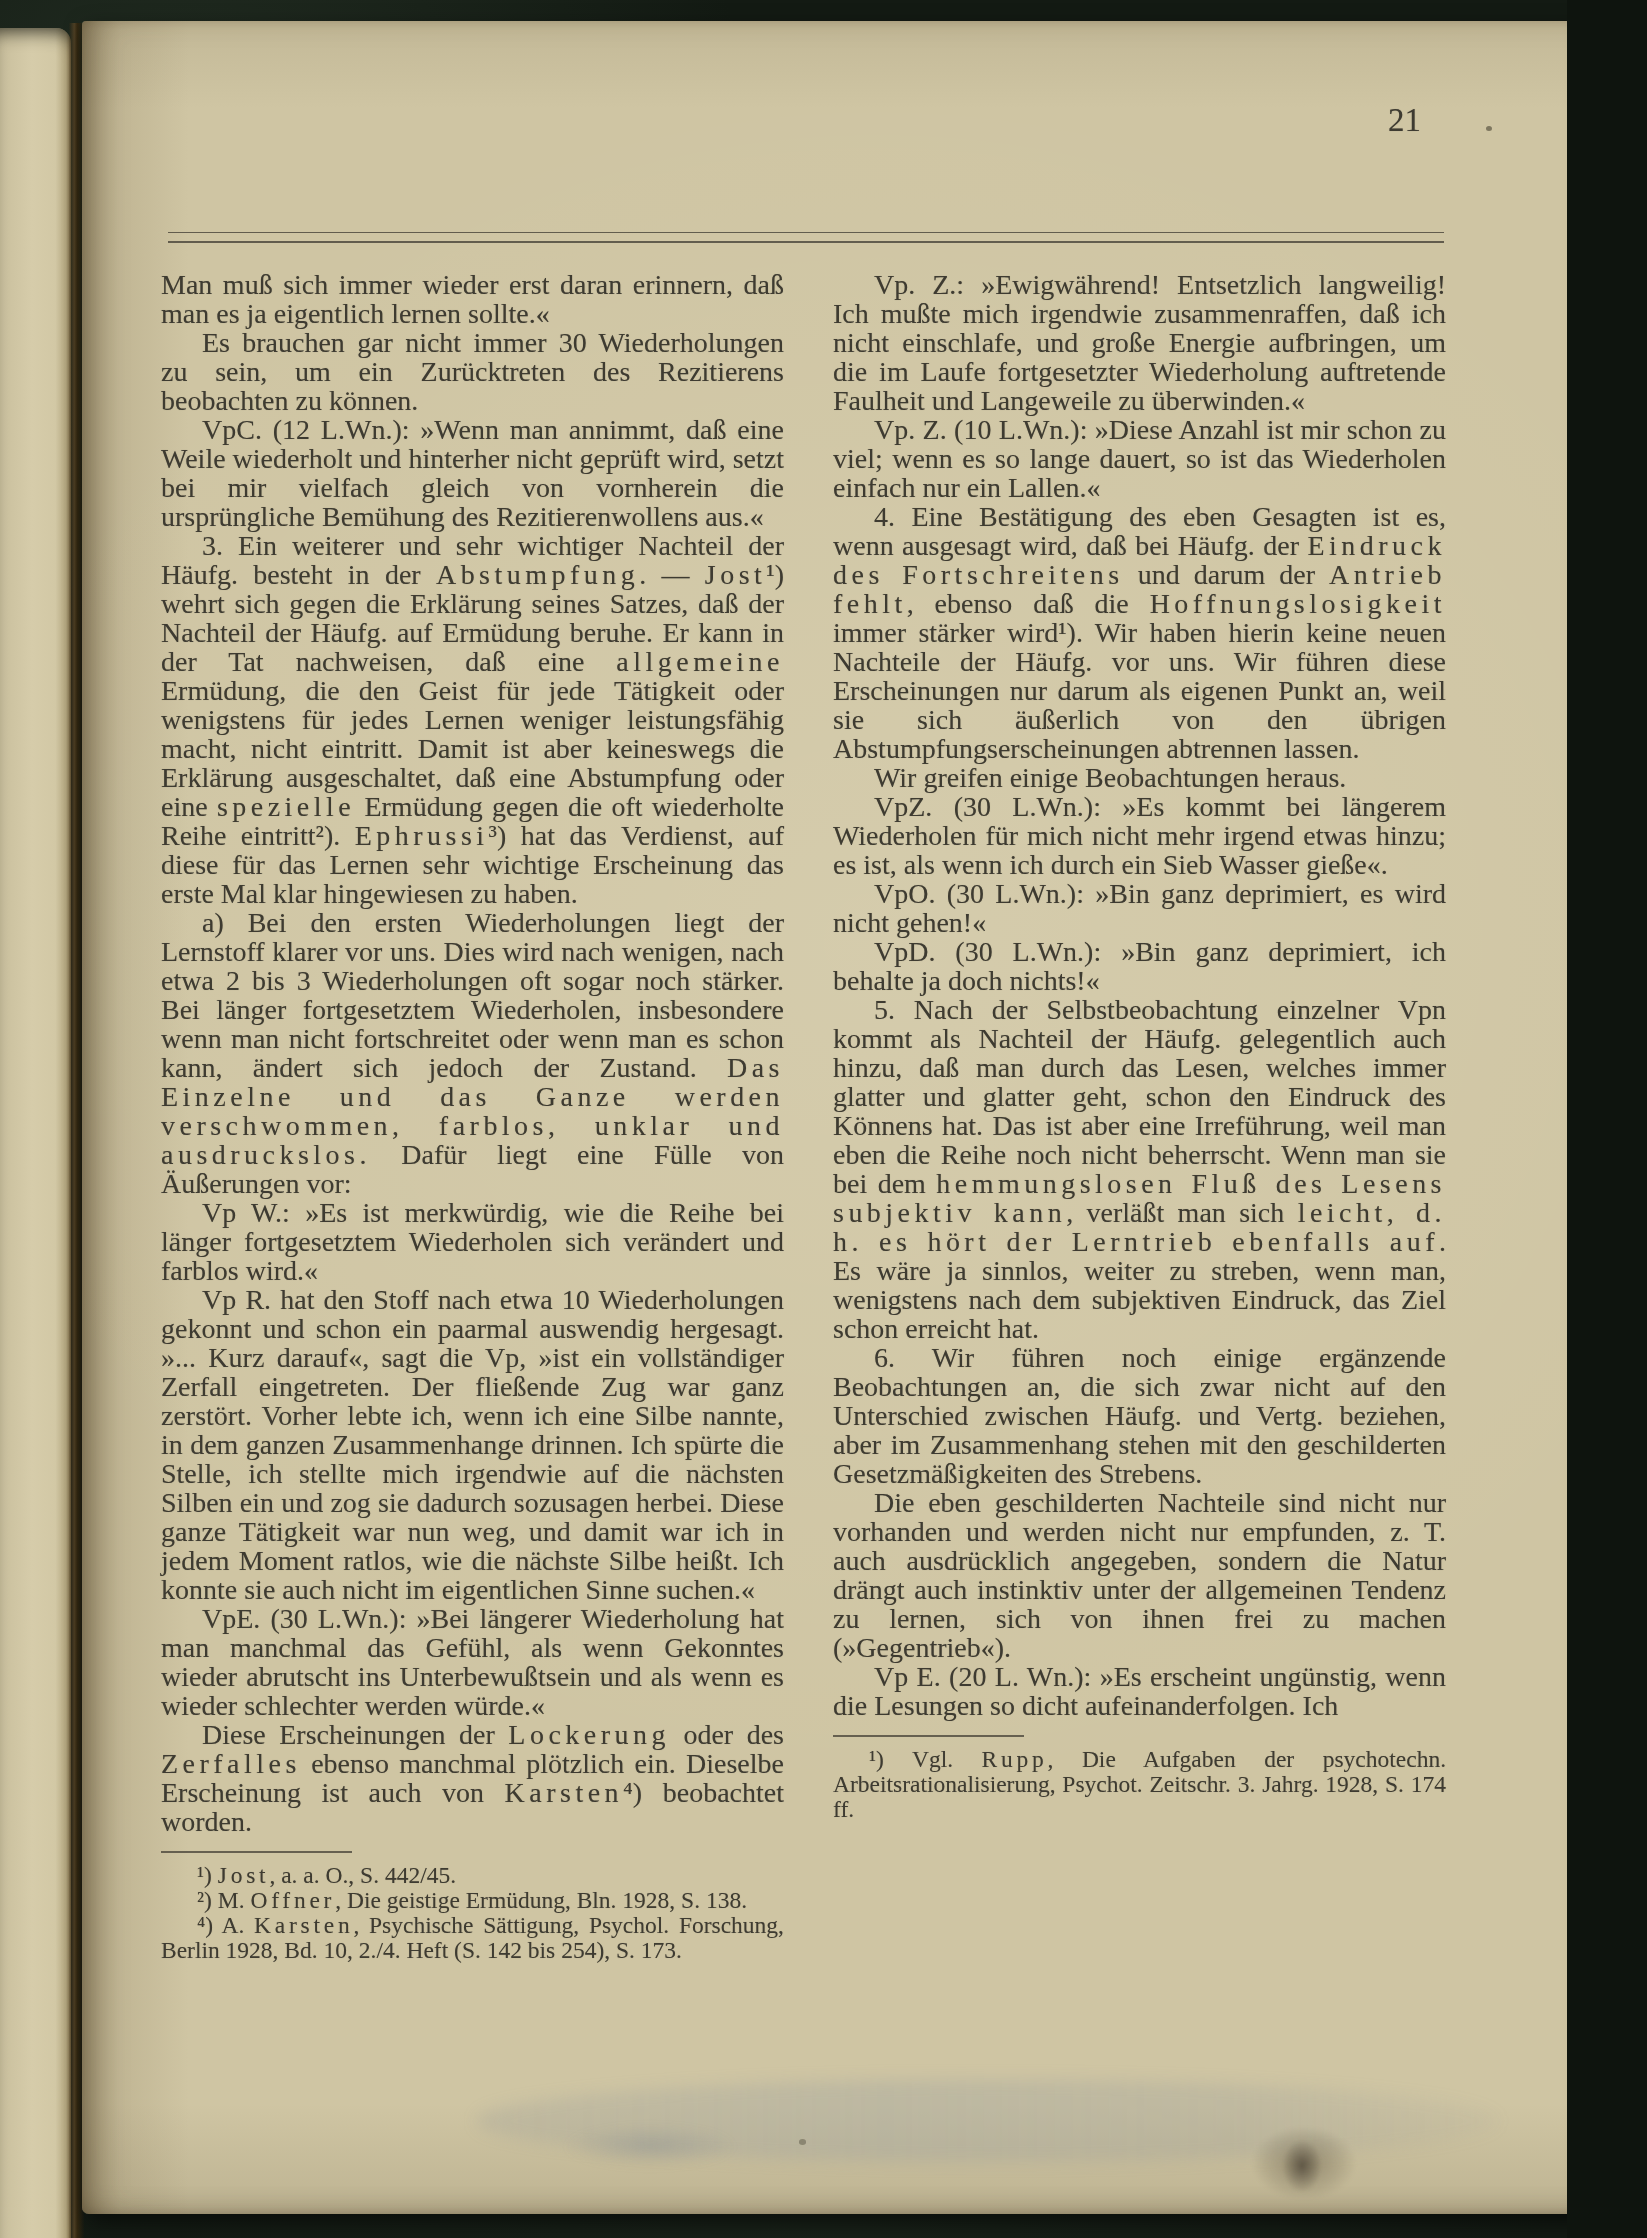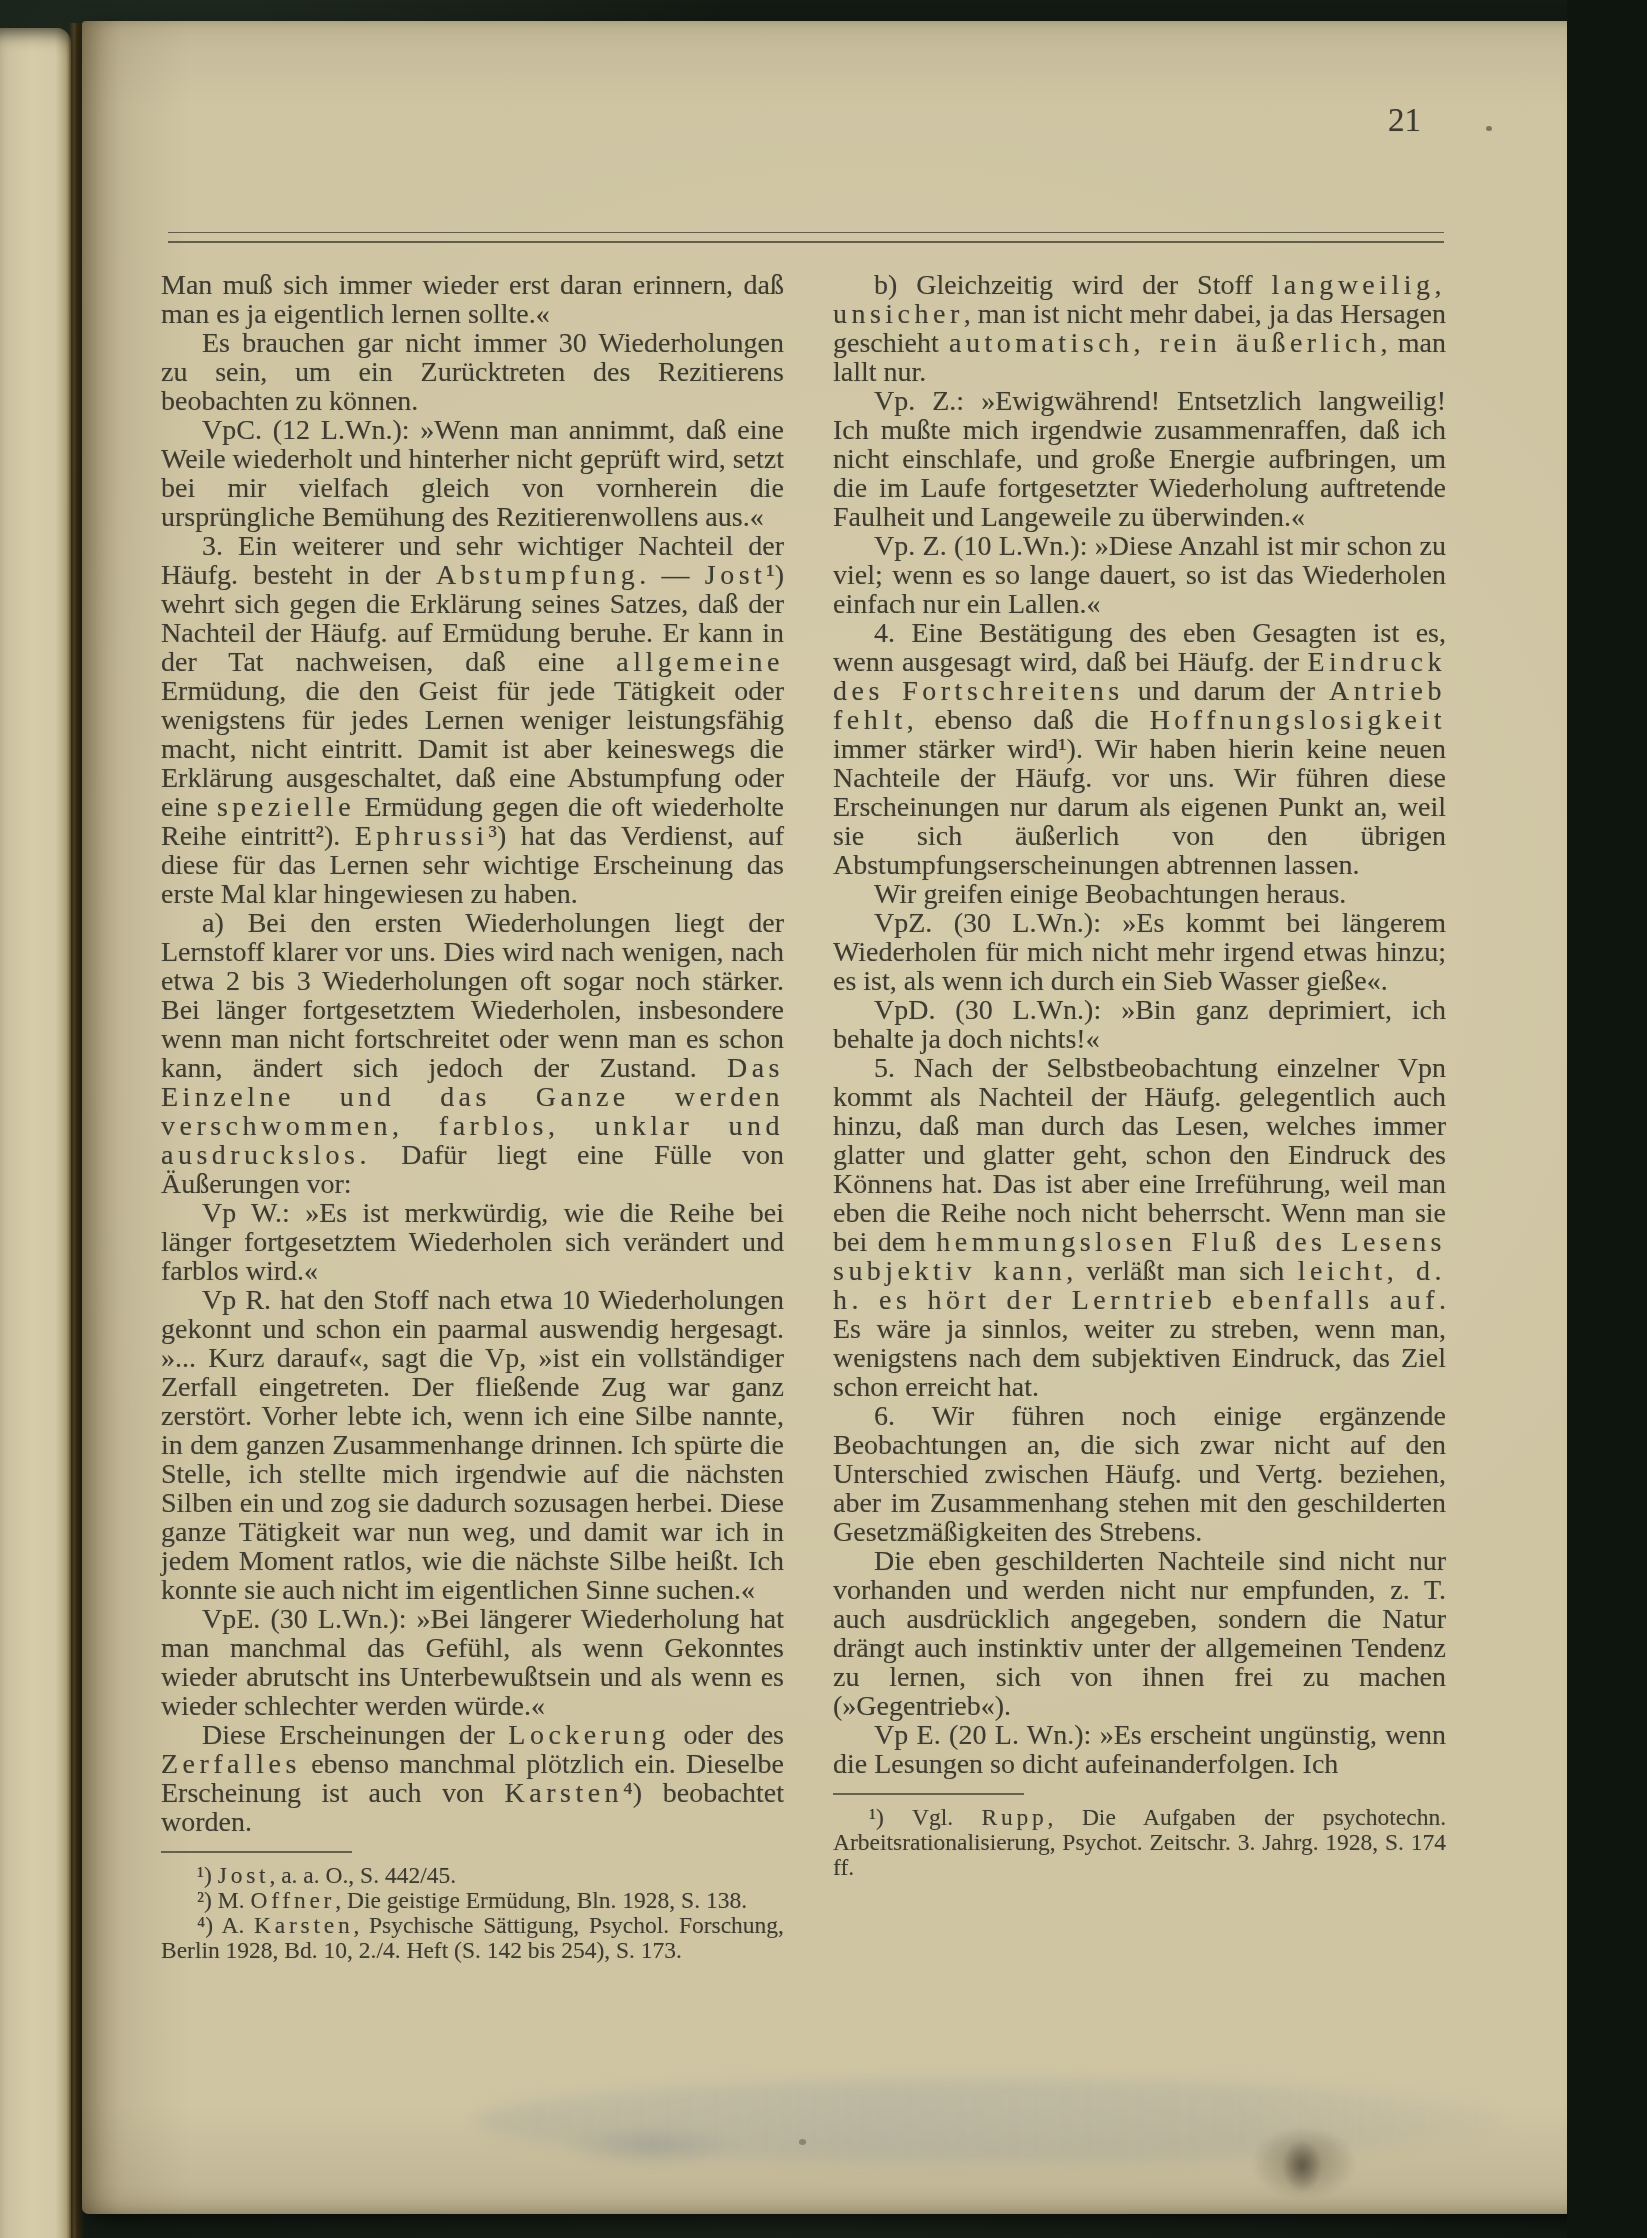--- a/index.html
+++ b/index.html
@@ -124,26 +124,26 @@
       <div class="fn-rule"></div>
       <div>
           <p class="footnote"><span>¹) </span><span class="sperr">Jost</span><span>, a. a. O., S. 442/45.</span></p>
           <p class="footnote"><span>²) M. </span><span class="sperr">Offner</span><span>, Die geistige Ermüdung, Bln. 1928, S. 138.</span></p>
           <p class="footnote"><span>⁴) A. </span><span class="sperr">Karsten</span><span>, Psychische Sättigung, Psychol. Forschung, Berlin 1928, Bd. 10, 2./4. Heft (S. 142 bis 254), S. 173.</span></p>
         </div>
     </div>
 
     <div class="col col-right">
       <div>
-          <p class="para indent"><span>b) Gleichzeitig wird der Stoff </span><span class="sperr">langweilig, unsicher</span><span>, man ist nicht mehr dabei, ja das Hersagen geschieht </span><span class="sperr">automatisch, rein äußerlich</span><span>, man lallt nur.</span></p>
           <p class="para indent"><span>Vp. Z.: »Ewigwährend! Entsetzlich langweilig! Ich mußte mich irgendwie zusammenraffen, daß ich nicht einschlafe, und große Energie aufbringen, um die im Laufe fortgesetzter Wiederholung auftretende Faulheit und Langeweile zu überwinden.«</span></p>
           <p class="para indent"><span>Vp. Z. (10 L.Wn.): »Diese Anzahl ist mir schon zu viel; wenn es so lange dauert, so ist das Wiederholen einfach nur ein Lallen.«</span></p>
           <p class="para indent"><span>4. Eine Bestätigung des eben Gesagten ist es, wenn ausgesagt wird, daß bei Häufg. der </span><span class="sperr">Eindruck des Fortschreitens</span><span> und darum der </span><span class="sperr">Antrieb fehlt</span><span>, ebenso daß die </span><span class="sperr">Hoffnungslosigkeit</span><span> immer stärker wird¹). Wir haben hierin keine neuen Nachteile der Häufg. vor uns. Wir führen diese Erscheinungen nur darum als eigenen Punkt an, weil sie sich äußerlich von den übrigen Abstumpfungserscheinungen abtrennen lassen.</span></p>
           <p class="para indent"><span>Wir greifen einige Beobachtungen heraus.</span></p>
           <p class="para indent"><span>VpZ. (30 L.Wn.): »Es kommt bei längerem Wiederholen für mich nicht mehr irgend etwas hinzu; es ist, als wenn ich durch ein Sieb Wasser gieße«.</span></p>
+          <p class="para indent"><span>VpO. (30 L.Wn.): »Bin ganz deprimiert, es wird nicht gehen!«</span></p>
           <p class="para indent"><span>VpD. (30 L.Wn.): »Bin ganz deprimiert, ich behalte ja doch nichts!«</span></p>
           <p class="para indent"><span>5. Nach der Selbstbeobachtung einzelner Vpn kommt als Nachteil der Häufg. gelegentlich auch hinzu, daß man durch das Lesen, welches immer glatter und glatter geht, schon den Eindruck des Könnens hat. Das ist aber eine Irreführung, weil man eben die Reihe noch nicht beherrscht. Wenn man sie bei dem </span><span class="sperr">hemmungslosen Fluß des Lesens subjektiv kann</span><span>, verläßt man sich </span><span class="sperr">leicht, d. h. es hört der Lerntrieb ebenfalls auf</span><span>. Es wäre ja sinnlos, weiter zu streben, wenn man, wenigstens nach dem subjektiven Eindruck, das Ziel schon erreicht hat.</span></p>
           <p class="para indent"><span>6. Wir führen noch einige ergänzende Beobachtungen an, die sich zwar nicht auf den Unterschied zwischen Häufg. und Vertg. beziehen, aber im Zusammenhang stehen mit den geschilderten Gesetzmäßigkeiten des Strebens.</span></p>
           <p class="para indent"><span>Die eben geschilderten Nachteile sind nicht nur vorhanden und werden nicht nur empfunden, z. T. auch ausdrücklich angegeben, sondern die Natur drängt auch instinktiv unter der allgemeinen Tendenz zu lernen, sich von ihnen frei zu machen (»Gegentrieb«).</span></p>
           <p class="para indent"><span>Vp E. (20 L. Wn.): »Es erscheint ungünstig, wenn die Lesungen so dicht aufeinanderfolgen. Ich</span></p>
         </div>
       <div class="fn-rule"></div>
       <div>
           <p class="footnote"><span>¹) Vgl. </span><span class="sperr">Rupp</span><span>, Die Aufgaben der psychotechn. Arbeitsrationalisierung, Psychot. Zeitschr. 3. Jahrg. 1928, S. 174 ff.</span></p>
         </div>

